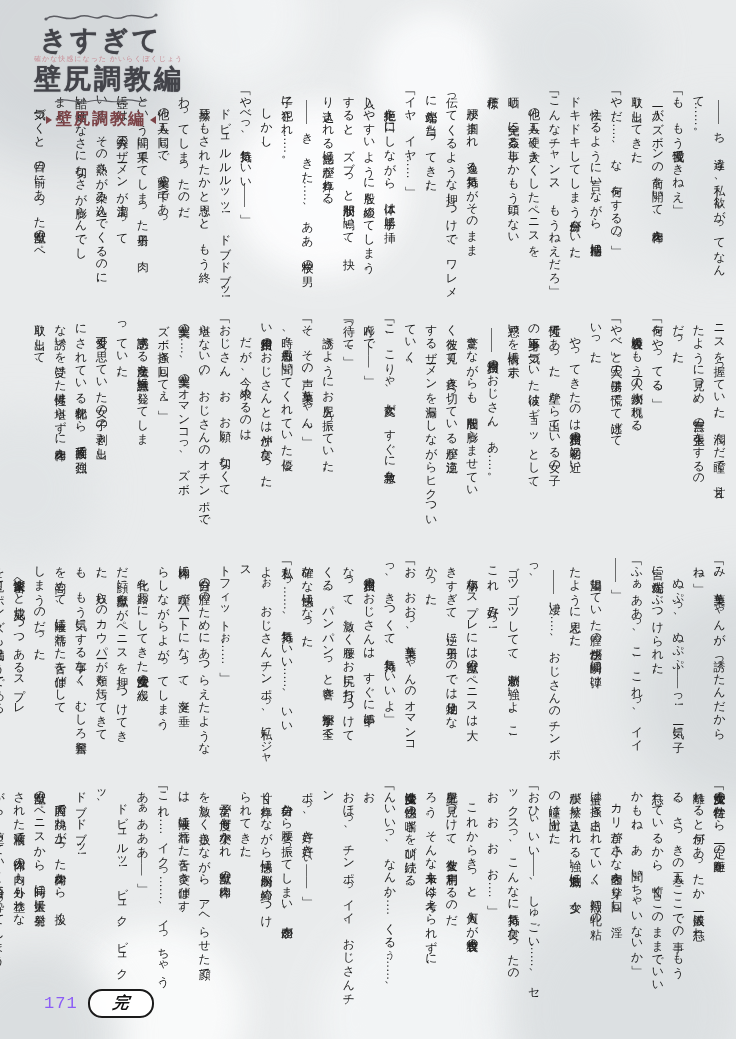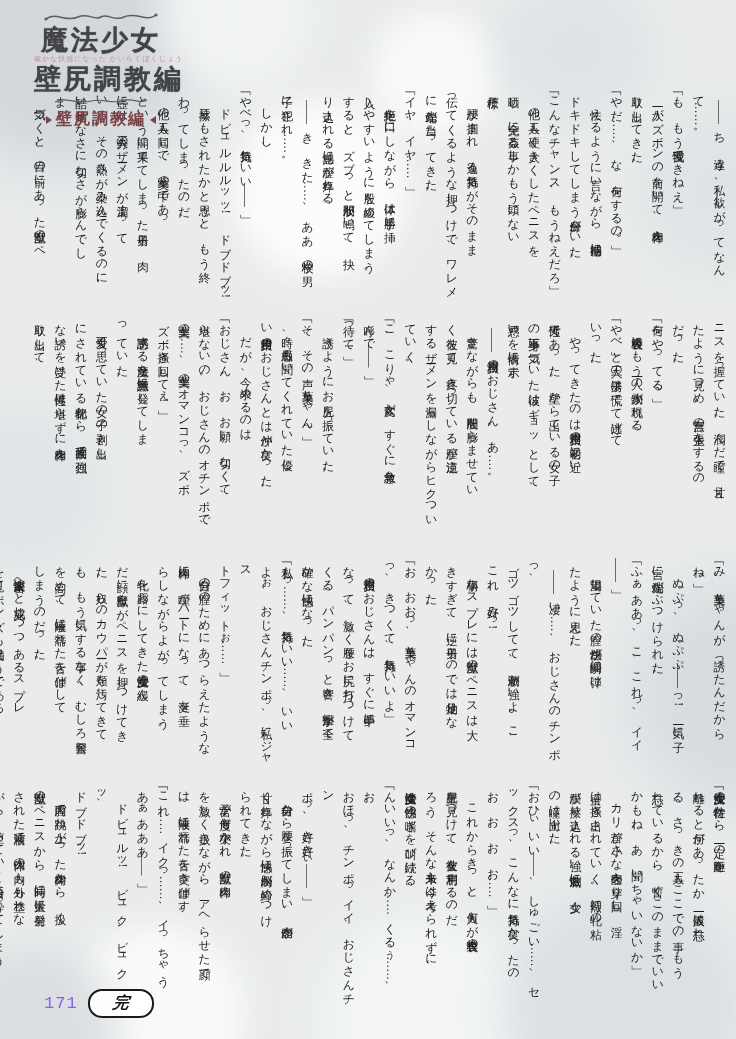--- a/index.html
+++ b/index.html
@@ -90,21 +90,21 @@
   <div class="blob b9"></div>
   <div class="blob b10"></div>
   <div class="blob b11"></div>
 
   <div class="logo">
     <svg class="orn" width="118" height="14" viewBox="0 0 118 14">
       <path d="M4 9 C 14 1, 24 13, 36 7 C 46 2, 52 11, 59 7 C 66 3, 72 12, 82 7 C 94 1, 104 13, 114 5" fill="none" stroke="#5c5d63" stroke-width="1.5"></path>
       <circle cx="4" cy="9" r="1.6" fill="#5c5d63"></circle>
         <circle cx="114" cy="5" r="1.6" fill="#5c5d63"></circle>
     </svg>
-    <div class="t1">魔法少女</div>
+    <div class="t1">きすぎて</div>
     <div class="furi">確かな快感になった かいらくぼくじょう</div>
     <div class="t2">壁尻調教編</div>
     <svg class="orn" width="100" height="10" viewBox="0 0 100 10" style="margin-top:2px;">
       <path d="M4 6 C 14 0, 26 9, 40 5 C 52 2, 60 8, 70 5 C 82 1, 90 9, 96 4" fill="none" stroke="#5c5d63" stroke-width="1.2"></path>
     </svg>
     <div class="banner">
       <span class="tri left"></span>
       <span>壁尻調教編</span>
       <span class="tri right"></span>
     </div>

